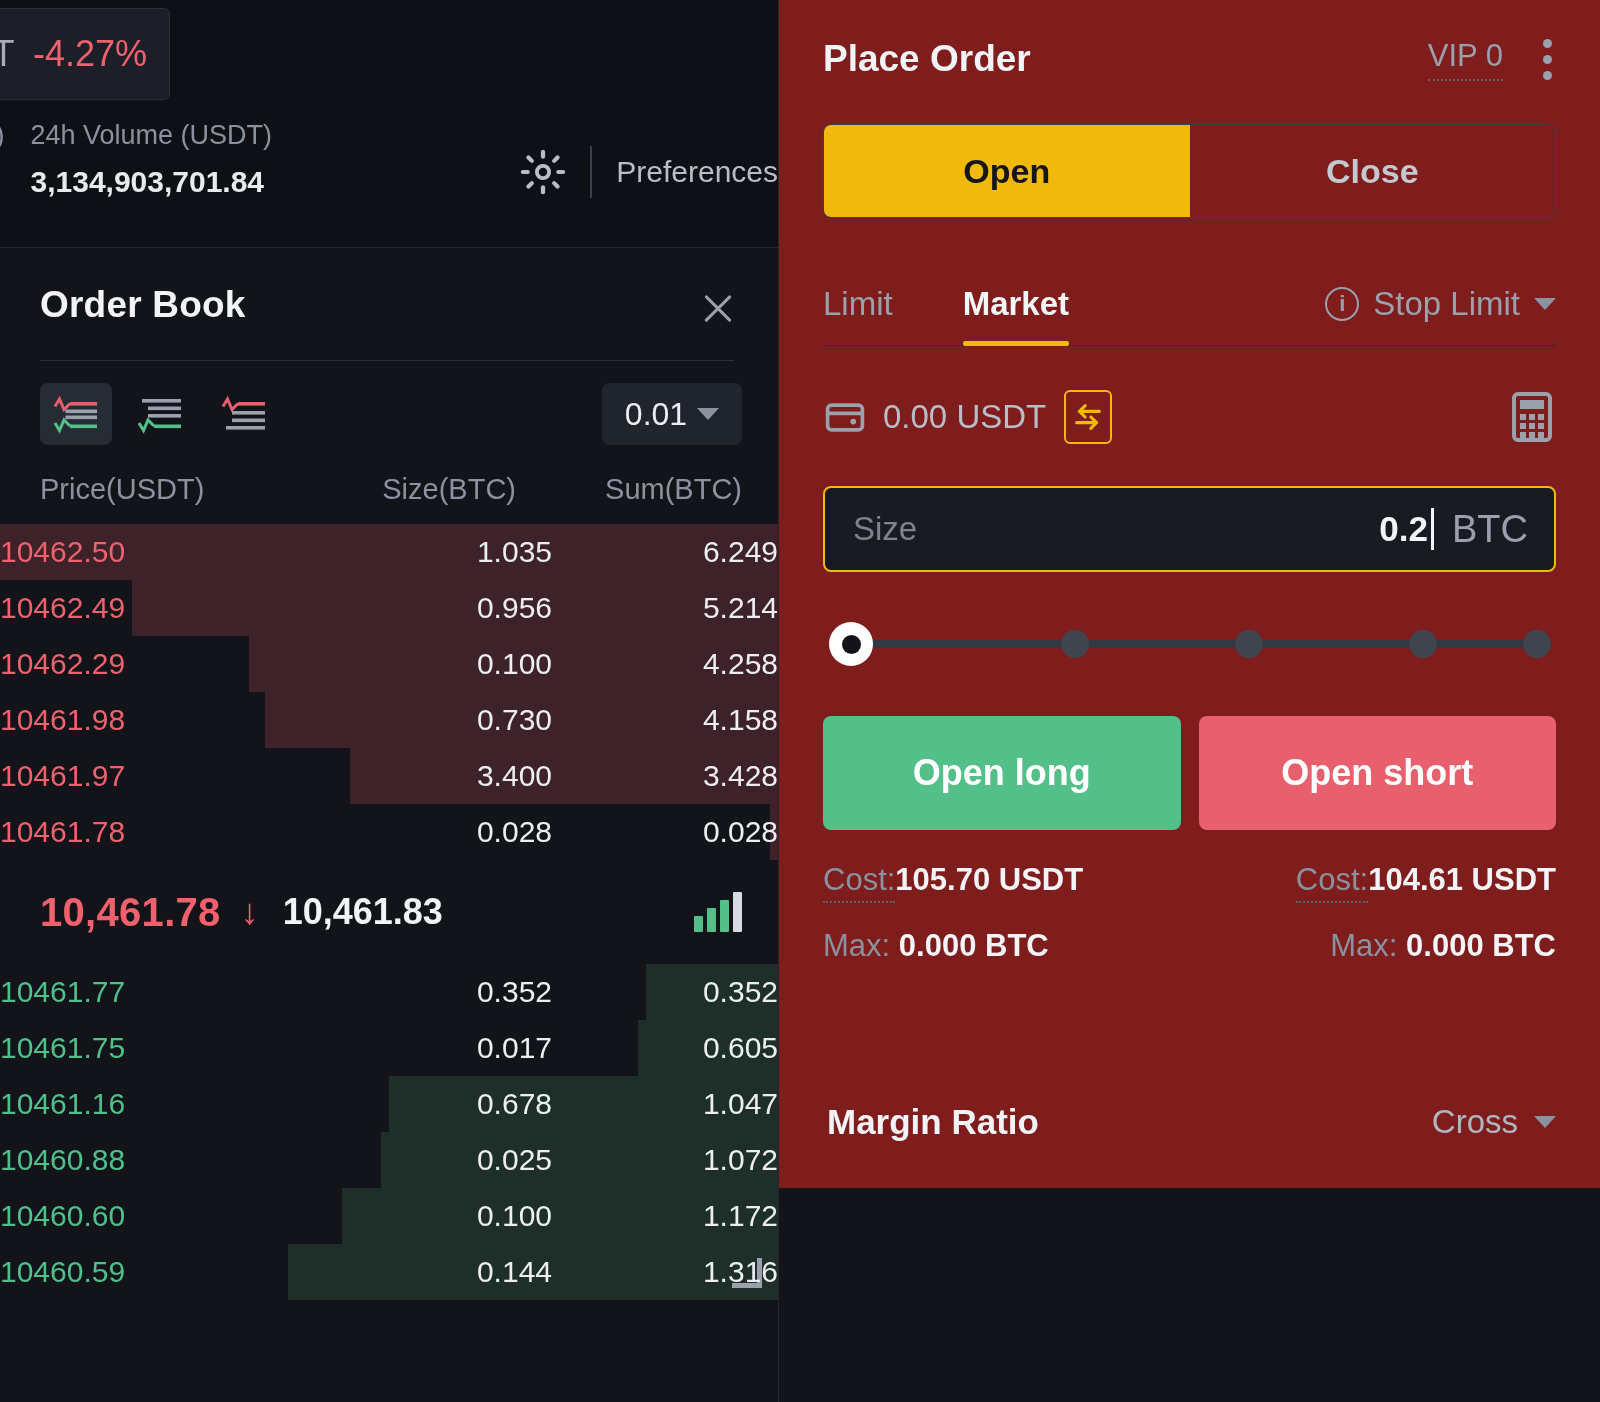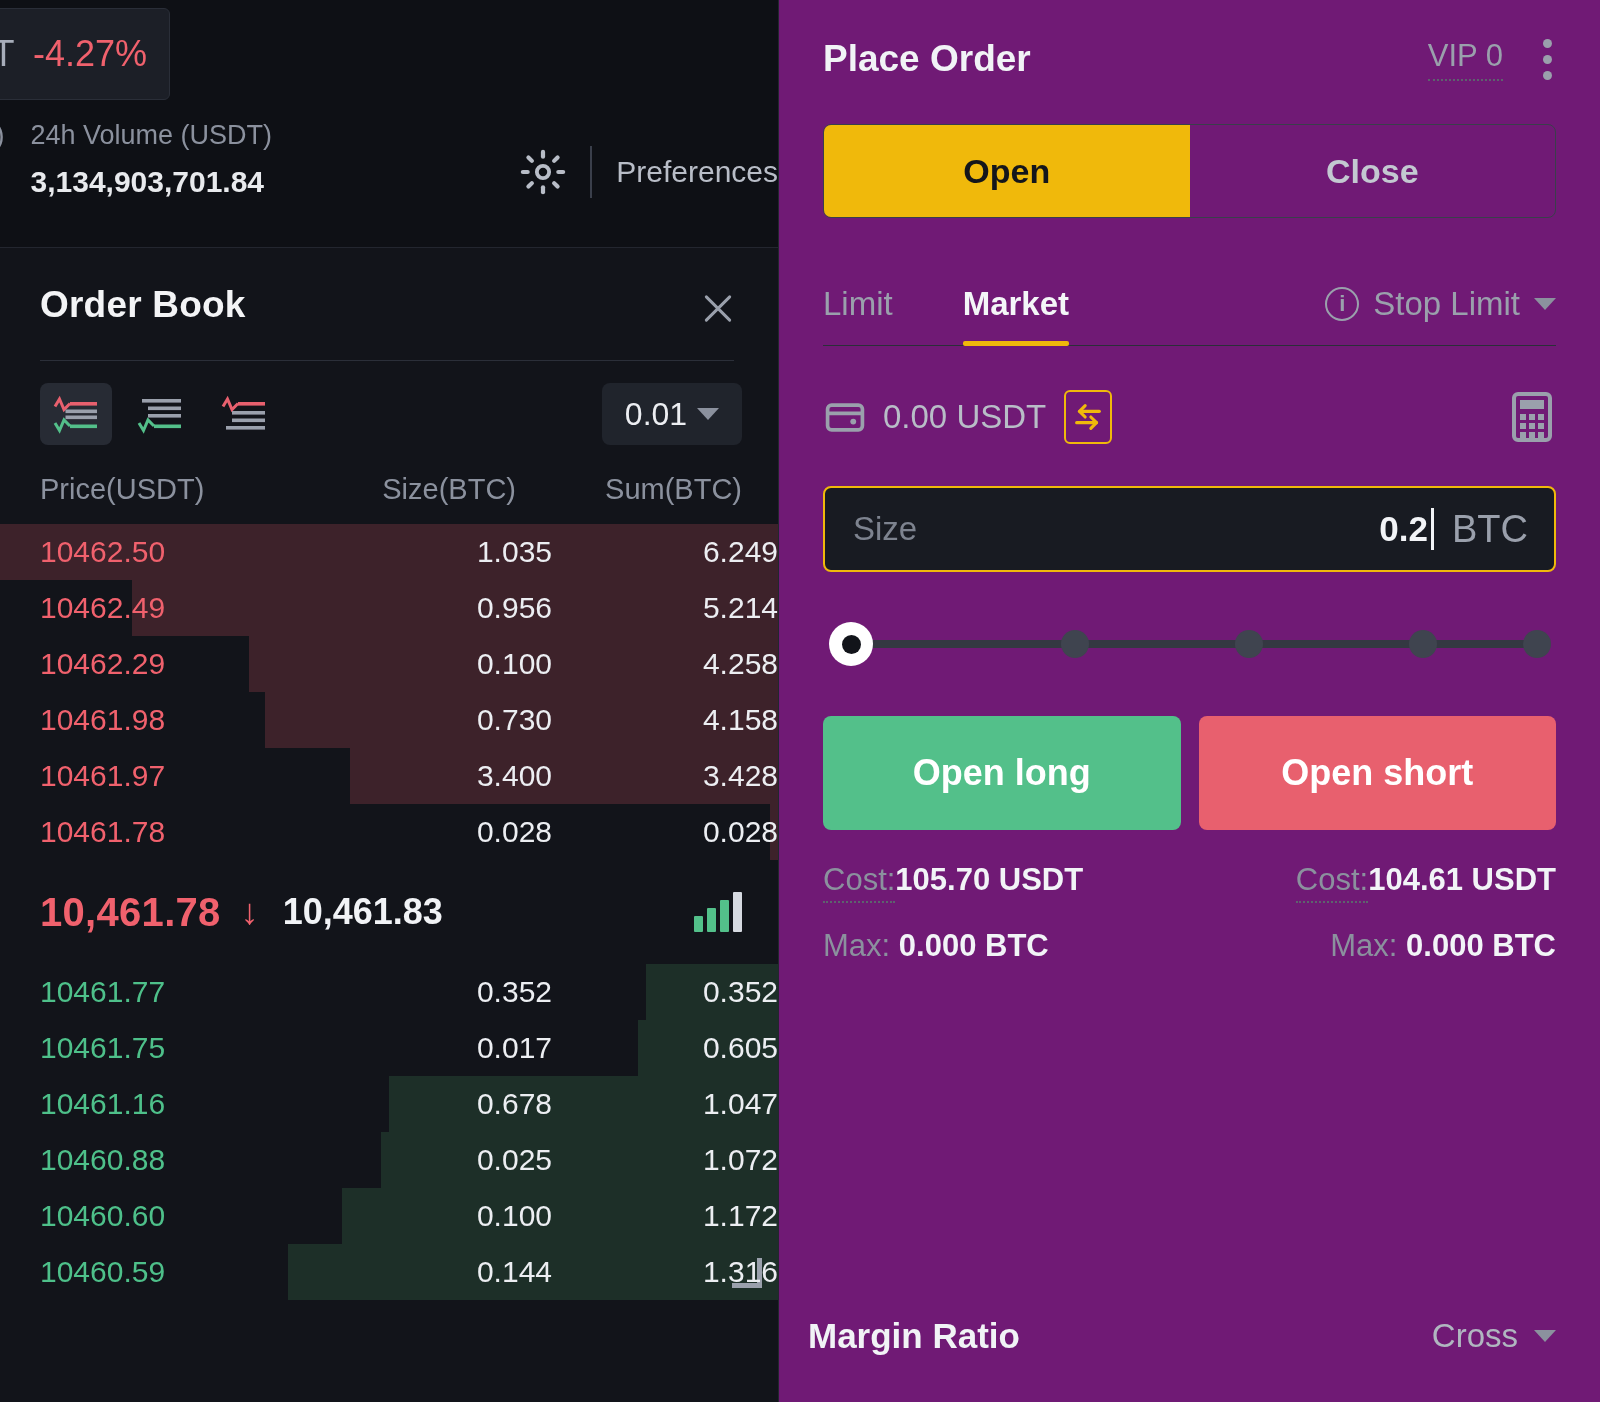--- a/index.html
+++ b/index.html
@@ -113,21 +113,21 @@
     position: relative; display: flex; align-items: center;
     height: 56px; font-size: 30px; cursor: pointer;
   }
   .depth-bar {
     position: absolute; top: 0; right: 0; bottom: 0;
     pointer-events: none;
   }
   .ask .depth-bar { background: #3d222a; }
   .bid .depth-bar { background: #1d2f28; }
   .ob-row .cell { position: relative; z-index: 2; }
-  .ob-row .c-price { font-weight: 500; padding-left: 40px; }
+  .ob-row .c-price { font-weight: 500; }
   .ask .c-price { color: #f0616d; }
   .bid .c-price { color: #4ec08a; }
   .ob-row .c-size, .ob-row .c-sum { color: #eceef2; font-weight: 500; }
 
   .mid-row {
     display: flex; align-items: center;
     padding: 26px 36px 26px 40px; gap: 20px;
     height: 104px;
   }
   .mid-last { font-size: 40px; font-weight: 700; color: #f0616d; letter-spacing: .3px; }
@@ -144,22 +144,22 @@
     content: ""; position: absolute; right: 0; bottom: 0;
     width: 30px; height: 5px; background: #9aa0ac;
   }
   .resize-handle:after {
     content: ""; position: absolute; right: 0; bottom: 0;
     width: 5px; height: 30px; background: #9aa0ac;
   }
 
   
   .right-panel {
-    width: 821px; height: 1402px;
-    background: #701a75;
+    width: 821px; height: 1188px;
+    background: #7f1d1d;
     padding: 0 44px;
     position: relative;
   }
   .po-head {
     display: flex; align-items: center; height: 118px;
   }
   .po-title { font-size: 37px; font-weight: 600; color: #f1f3f6; }
   .po-right { margin-left: auto; display: flex; align-items: center; gap: 36px; }
   .vip-badge {
     font-size: 31px; color: #9aa0ac;
@@ -279,21 +279,21 @@
     color: #8b919e; border-bottom: 2px dotted #5d636e; padding-bottom: 4px;
   }
   .cost-val { color: #f2f4f7; font-weight: 600; }
   .max-row { display: flex; gap: 26px; margin-top: 30px; }
   .max-cell { flex: 1; font-size: 31px; }
   .max-cell.right { text-align: right; }
   .max-lbl { color: #8b919e; }
   .max-val { color: #f2f4f7; font-weight: 600; margin-top: 8px; }
 
   .margin-row {
-    position: absolute; left: 29px; right: 44px; bottom: 46px;
+    position: absolute; left: 48px; right: 44px; bottom: 46px;
     display: flex; align-items: center;
   }
   .margin-title { font-size: 35px; font-weight: 700; color: #f1f3f6; }
   .margin-mode {
     margin-left: auto; display: flex; align-items: center; gap: 16px;
     font-size: 33px; color: #b0b6c0; cursor: pointer;
   }
 </style>
 </head>
 <body>

